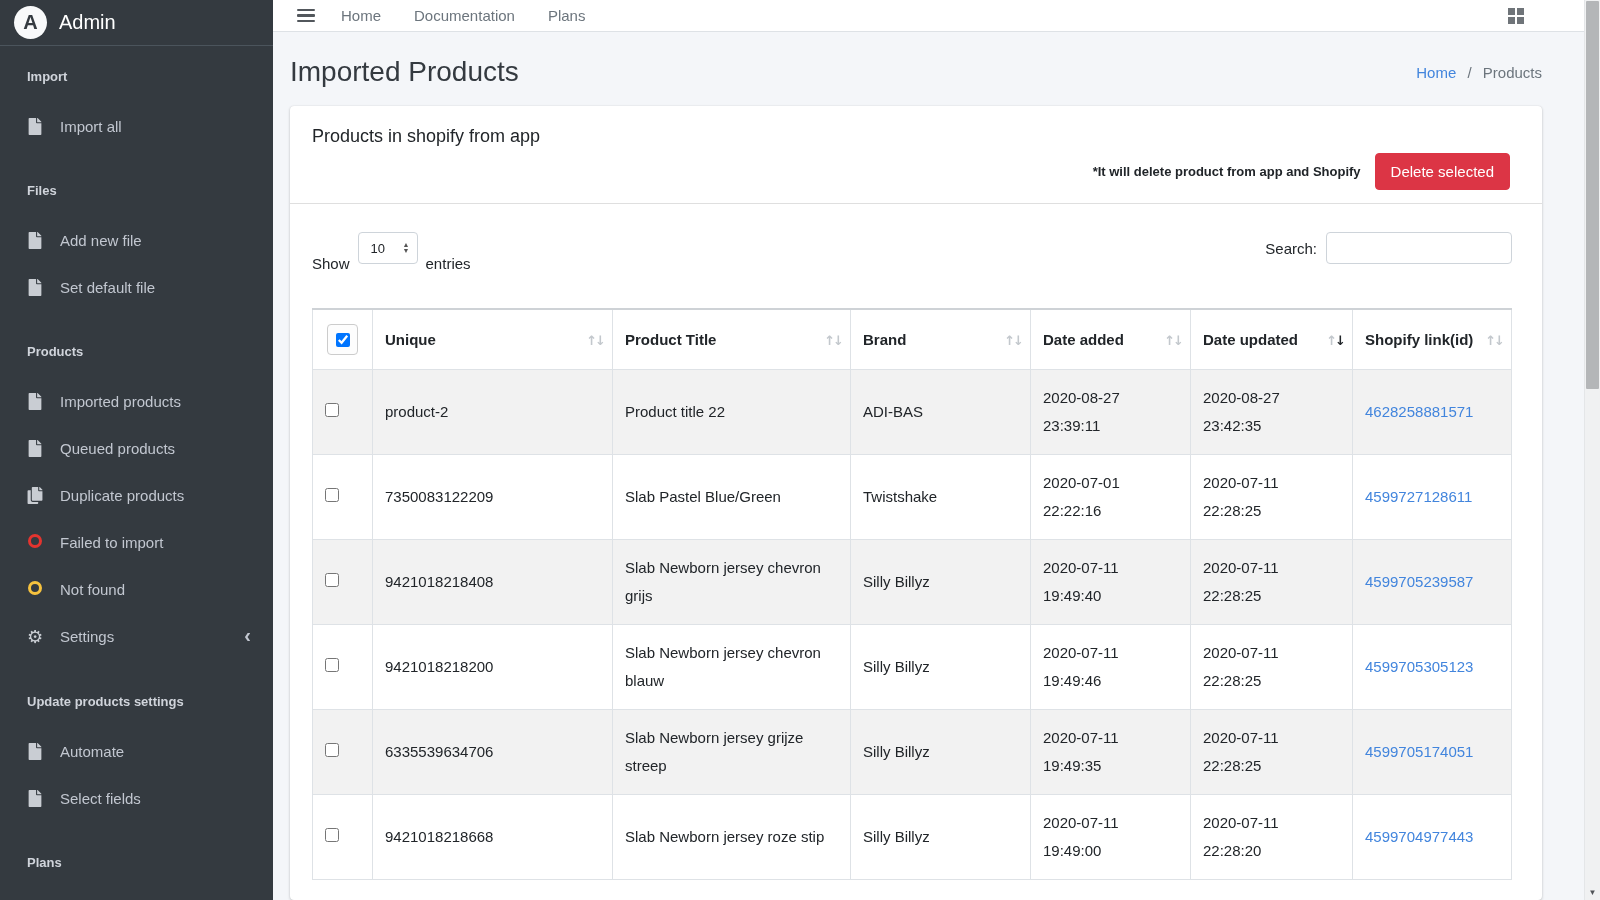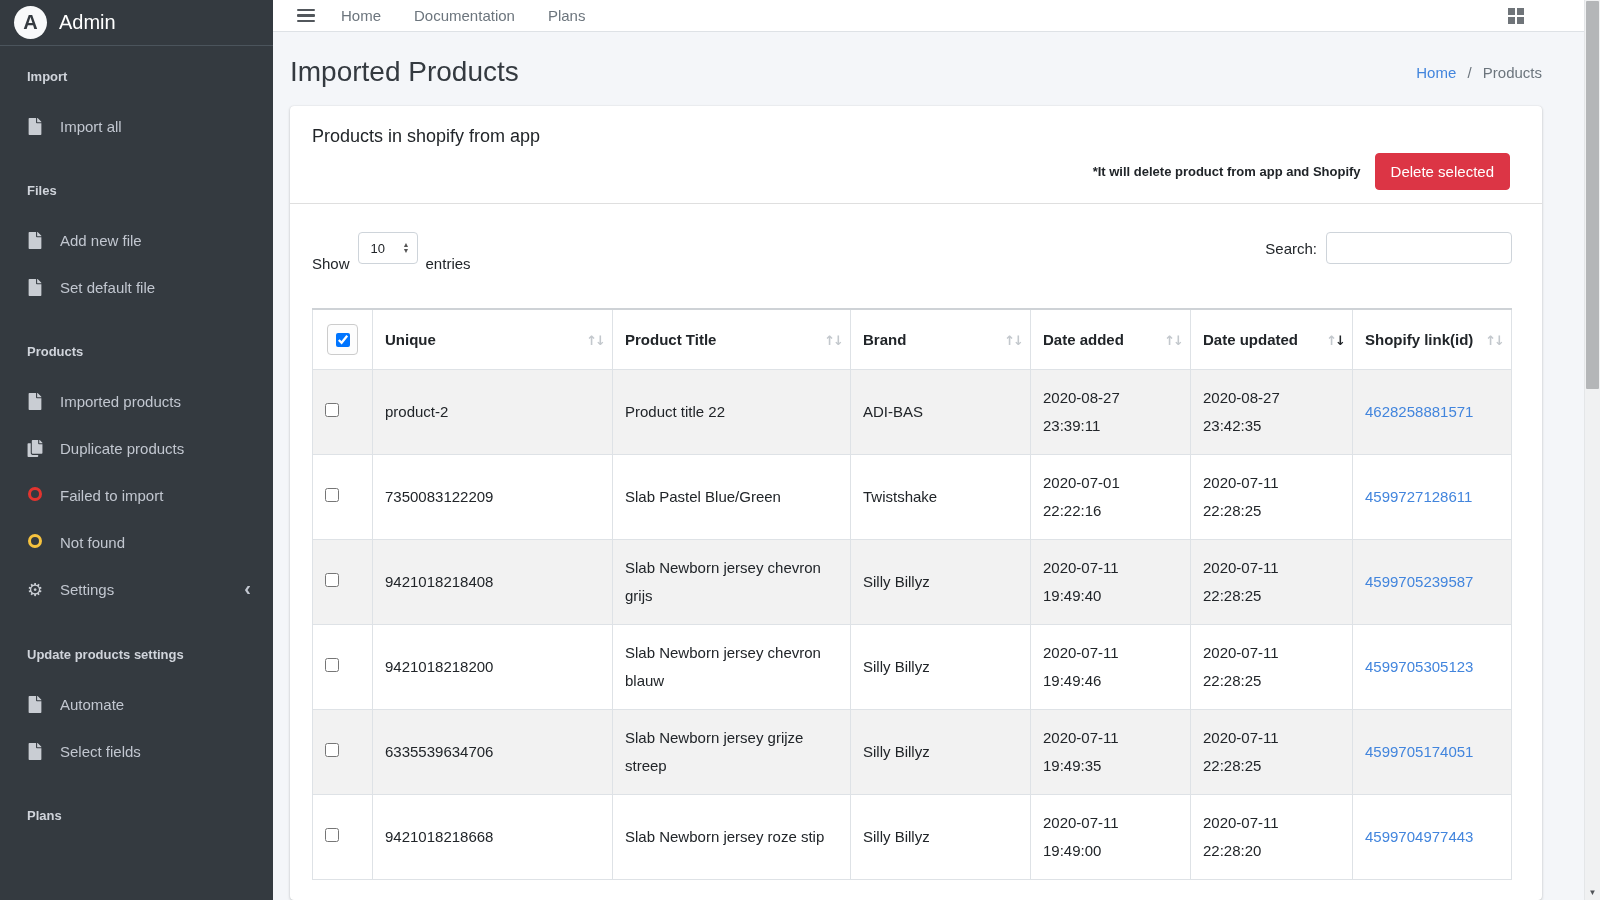--- a/index.html
+++ b/index.html
@@ -130,20 +130,28 @@
       <div class="nav-header">Products</div>
       <a class="nav-item">
         <span class="nav-icon i-file">
             <svg viewBox="0 0 384 512">
               <path d="M224 136V0H24C10.7 0 0 10.7 0 24v464c0 13.3 10.7 24 24 24h336c13.3 0 24-10.7 24-24V160H248c-13.2 0-24-10.8-24-24zm160-14.1v6.1H256V0h6.1c6.4 0 12.5 2.5 17 7l97.9 98c4.5 4.5 7 10.6 7 16.9z"></path>
             </svg>
           </span>
         <span>Imported products</span>
       </a>
       <a class="nav-item">
+        <span class="nav-icon i-file">
+            <svg viewBox="0 0 384 512">
+              <path d="M224 136V0H24C10.7 0 0 10.7 0 24v464c0 13.3 10.7 24 24 24h336c13.3 0 24-10.7 24-24V160H248c-13.2 0-24-10.8-24-24zm160-14.1v6.1H256V0h6.1c6.4 0 12.5 2.5 17 7l97.9 98c4.5 4.5 7 10.6 7 16.9z"></path>
+            </svg>
+          </span>
+        <span>Queued products</span>
+      </a>
+      <a class="nav-item">
         <span class="nav-icon i-copy">
             <svg viewBox="0 0 448 512">
               <path d="M320 448v40c0 13.255-10.745 24-24 24H24c-13.255 0-24-10.745-24-24V120c0-13.255 10.745-24 24-24h72v296c0 30.879 25.121 56 56 56h168zm0-344V0H152c-13.255 0-24 10.745-24 24v368c0 13.255 10.745 24 24 24h272c13.255 0 24-10.745 24-24V128H344c-13.2 0-24-10.8-24-24zm120.971-31.029L375.029 7.029A24 24 0 0 0 358.059 0H352v96h96v-6.059a24 24 0 0 0-7.029-16.97z"></path>
             </svg>
           </span>
         <span>Duplicate products</span>
       </a>
       <a class="nav-item">
         <span class="nav-icon">
             <span class="ring ring-red"></span>

